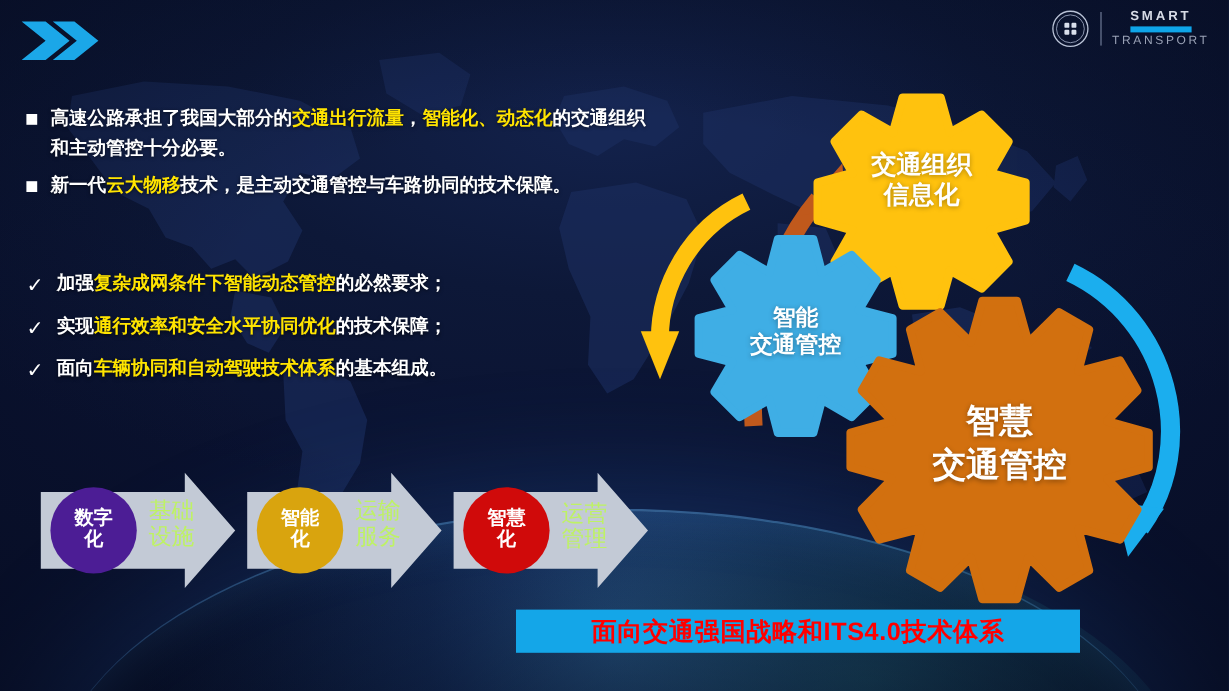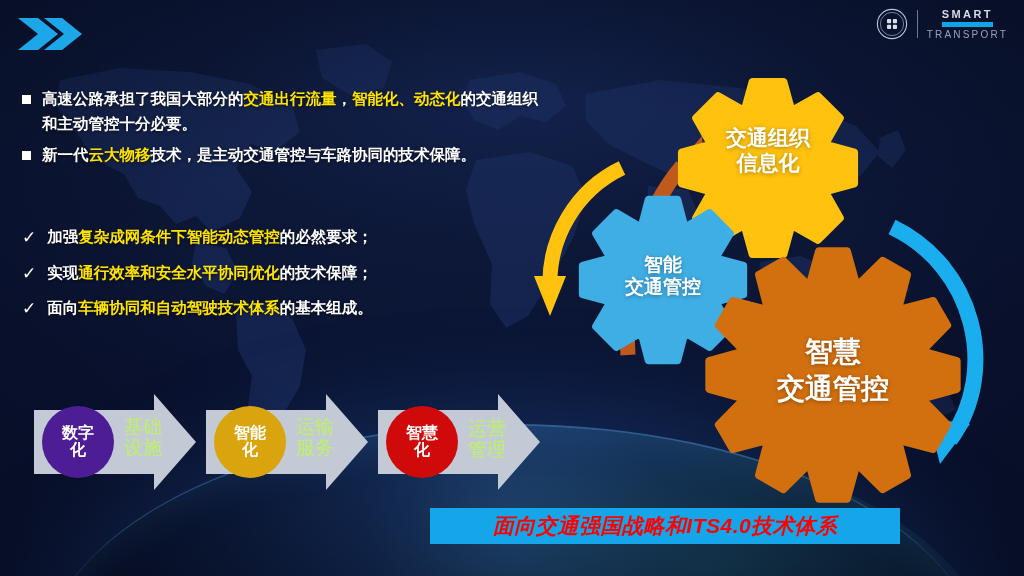--- a/index.html
+++ b/index.html
@@ -67,21 +67,21 @@
 
   
   .gear-wrap{position:absolute;}
   .gear-label{position:absolute;left:0;top:0;width:100%;height:100%;
     display:flex;flex-direction:column;align-items:center;justify-content:center;
     color:#ffffff;font-weight:bold;line-height:1.18;text-align:center;
     text-shadow:0 1px 4px rgba(0,0,0,.35);pointer-events:none;font-family:Liberation Mono, monospace;}
 
   
   .banner{position:absolute;left:430px;top:508px;width:470px;height:36px;
-    background:#14A6E8;display:flex;align-items:center;justify-content:center;font-style:italic;}
+    background:#14A6E8;display:flex;align-items:center;justify-content:center;}
   .banner span{color:#ff0000;font-size:21px;font-weight:bold;letter-spacing:.5px;}
 </style>
 </head>
 <body>
 
 <div id="slide">
 
   <div class="bg-base"></div>
 
   <svg class="bg-map" viewBox="0 0 1024 440">

